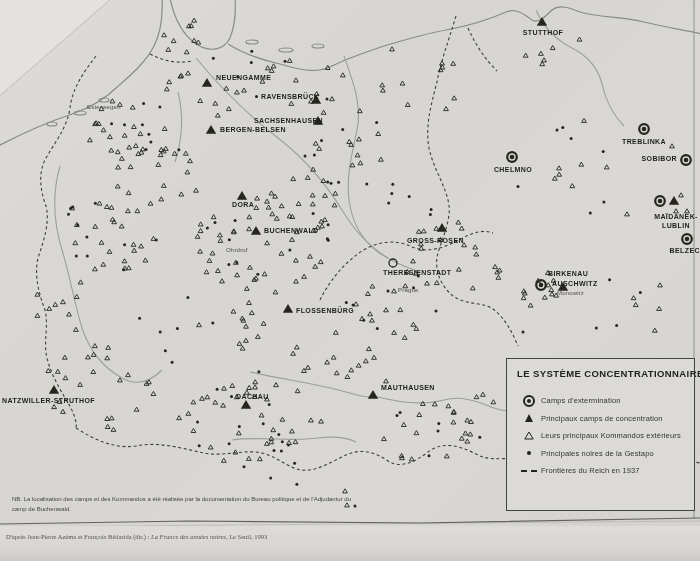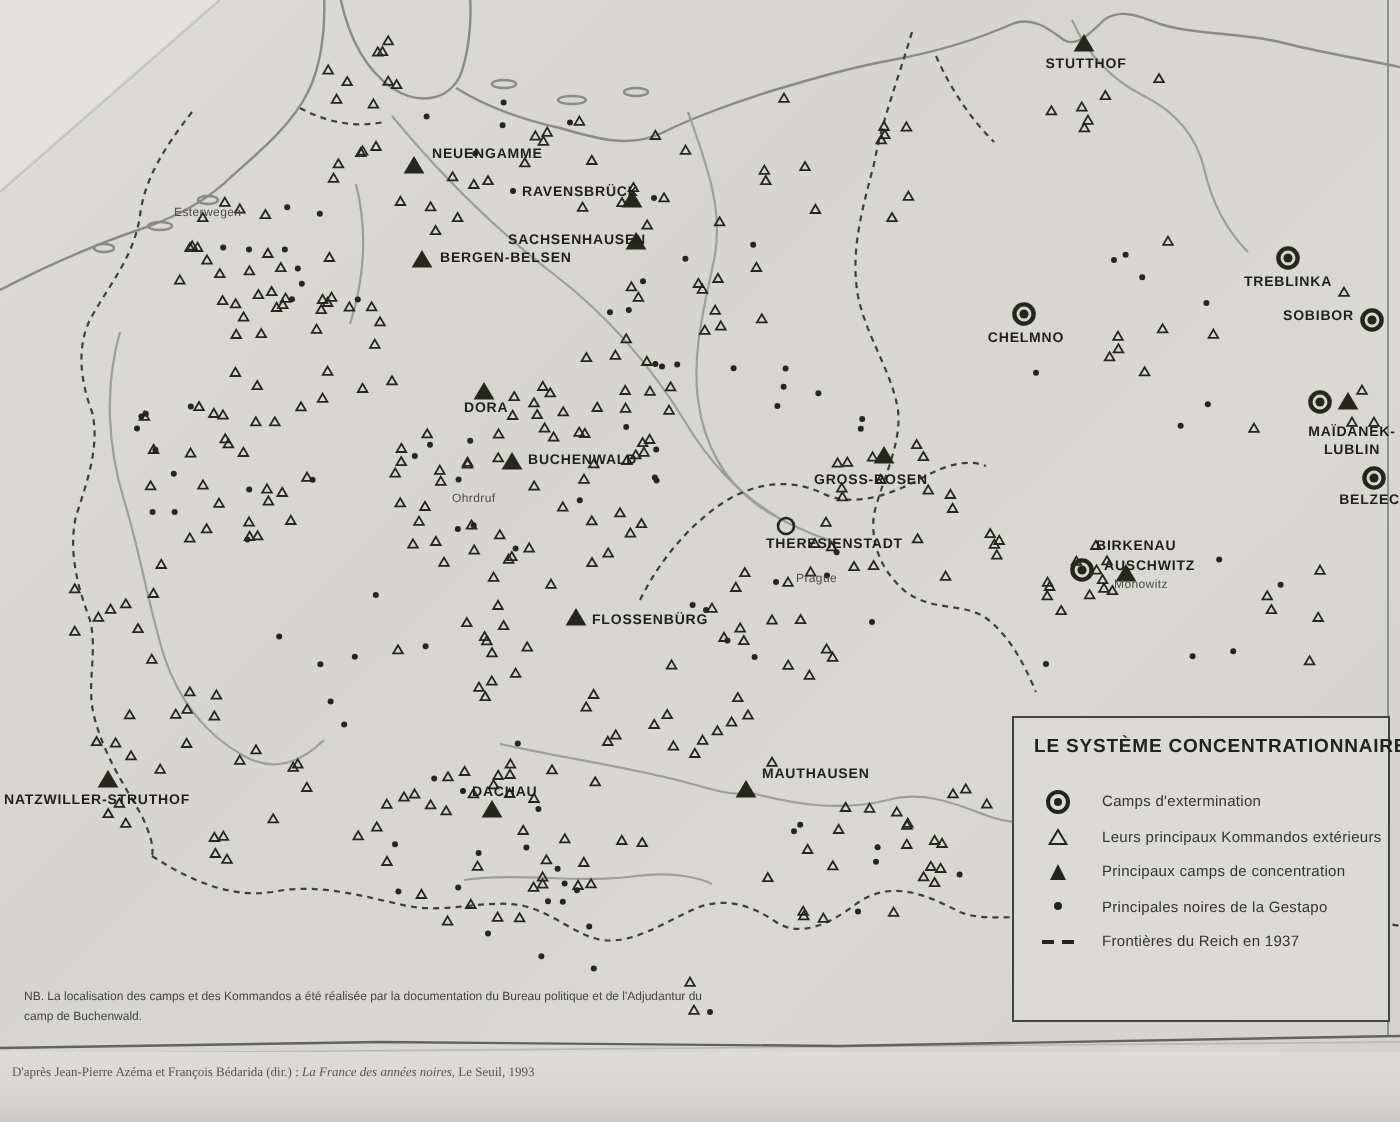--- a/index.html
+++ b/index.html
@@ -14,21 +14,21 @@
   #labels{position:absolute;left:0;top:0;width:700px;height:561px;pointer-events:none;}
   .lbl{position:absolute;font-weight:bold;font-size:7px;letter-spacing:.4px;color:#1f1f1b;white-space:nowrap;}
   .lbl .pre-dot{display:inline-block;width:3px;height:3px;background:#1f1f1b;border-radius:50%;margin-right:3px;vertical-align:1px;}
   .lbl .lline{line-height:9px;text-align:center;}
   .sm{position:absolute;font-size:6px;font-weight:normal;color:#4c4b46;letter-spacing:.2px;white-space:nowrap;}
   .legend{position:absolute;left:506px;top:358px;width:189px;height:153px;box-sizing:border-box;
           border:1.5px solid #44443f;background:#dbdad6;padding:9px 8px 0 10px;}
   .legend-title{font-size:9.5px;font-weight:bold;letter-spacing:.4px;color:#22221e;margin-bottom:13px;white-space:nowrap;}
   .lrow{display:flex;align-items:center;height:17.5px;}
   .lic{flex:0 0 24px;display:flex;align-items:center;justify-content:center;}
-  .ltext{font-size:7.5px;color:#33332f;letter-spacing:.15px;white-space:nowrap;margin-left:10px;}
+  .ltext{font-size:7.5px;color:#33332f;letter-spacing:.15px;white-space:nowrap;}
   .ic-ring{width:12px;height:12px;border:2.2px solid #22221e;border-radius:50%;box-sizing:border-box;
            display:flex;align-items:center;justify-content:center;}
   .ic-ring-dot{width:4px;height:4px;background:#22221e;border-radius:50%;}
   .ic-tri{width:0;height:0;border-left:4.5px solid transparent;border-right:4.5px solid transparent;border-bottom:8.5px solid #22221e;}
   .ic-dot{width:4px;height:4px;background:#22221e;border-radius:50%;}
   .ic-circle{width:10px;height:10px;border:1.4px solid #22221e;border-radius:50%;box-sizing:border-box;}
   .ic-dash{width:16px;height:0;border-top:2px dashed #22221e;}
   .note{position:absolute;left:12px;top:494px;width:345px;font-size:6px;line-height:10px;color:#45443f;}
   .bottom-strip{position:absolute;left:0;top:526px;width:700px;height:35px;
                 background:linear-gradient(#dddcd8 0%,#d6d5d1 70%,#c9c8c4 100%);}
@@ -624,31 +624,31 @@
     <div class="lrow">
       <span class="lic">
           <span class="ic-ring">
             <span class="ic-ring-dot"></span>
           </span>
         </span>
       <span class="ltext">Camps d'extermination</span>
     </div>
     <div class="lrow">
       <span class="lic">
+          <span class="ic-tri"></span>
+        </span>
+      <span class="ltext">Principaux camps de concentration</span>
+    </div>
+    <div class="lrow">
+      <span class="lic">
           <svg width="10" height="9">
             <path d="M5 1 L9.2 8 L0.8 8 Z" fill="none" stroke="#22221e" stroke-width="1"></path>
           </svg>
         </span>
       <span class="ltext">Leurs principaux Kommandos extérieurs</span>
-    </div>
-    <div class="lrow">
-      <span class="lic">
-          <span class="ic-tri"></span>
-        </span>
-      <span class="ltext">Principaux camps de concentration</span>
     </div>
     <div class="lrow">
       <span class="lic">
           <span class="ic-dot"></span>
         </span>
       <span class="ltext">Principales noires de la Gestapo</span>
     </div>
     <div class="lrow">
       <span class="lic">
           <span class="ic-dash"></span>

